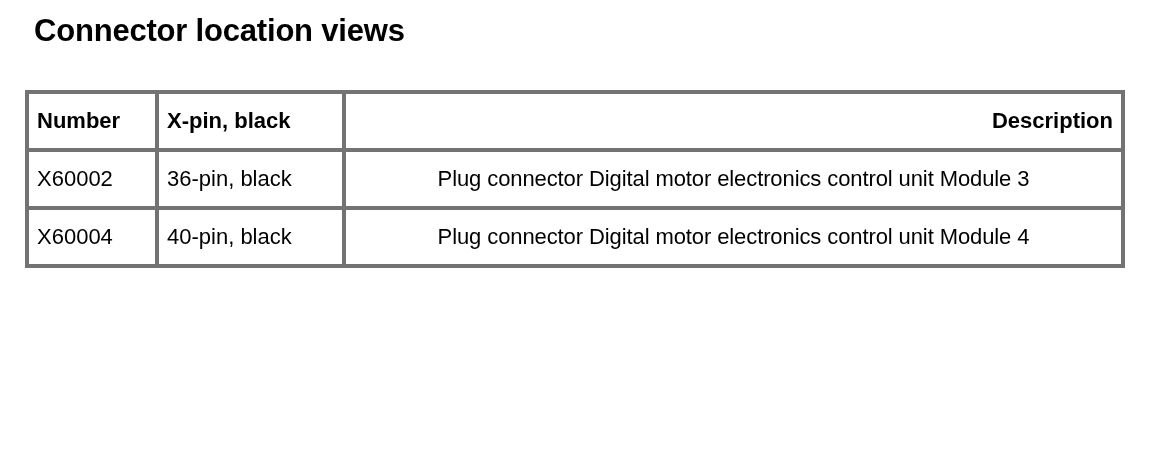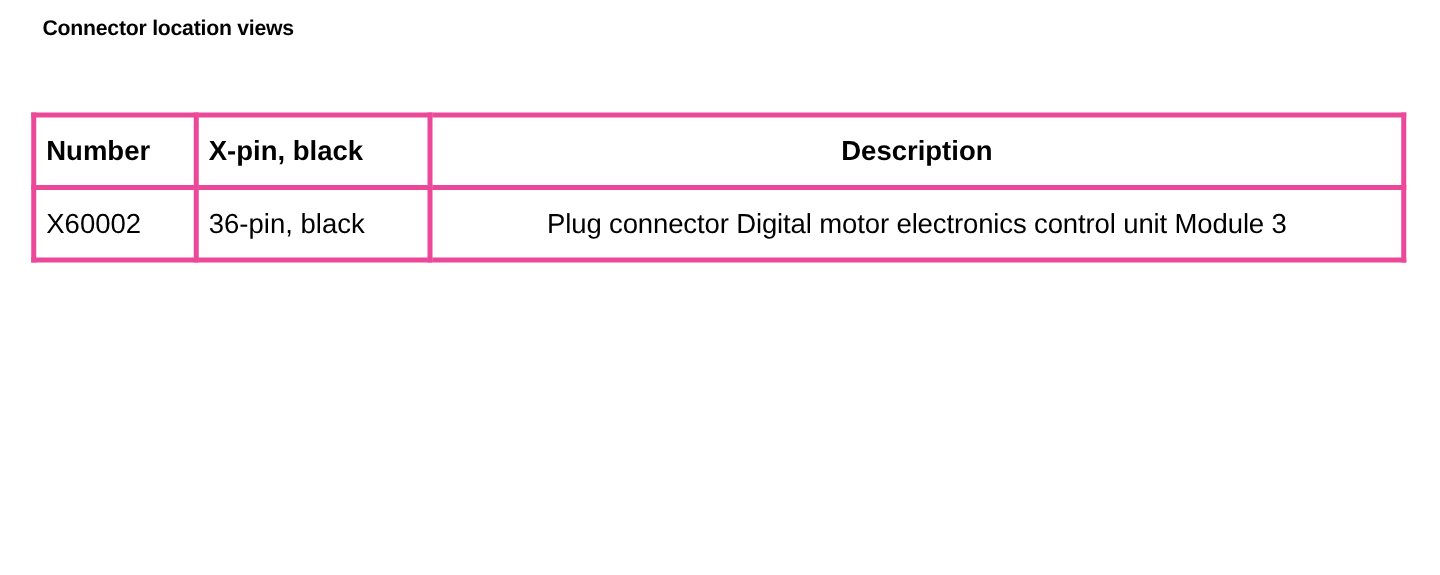--- a/index.html
+++ b/index.html
@@ -17,21 +17,21 @@
   .page {
     position: relative;
     width: 1152px;
     height: 460px;
     background: #ffffff;
   }
   .page-title {
     position: absolute;
     left: 34px;
     top: 13px;
-    font-size: 17px;
+    font-size: 31px;
     font-weight: bold;
     letter-spacing: -0.2px;
     white-space: nowrap;
   }
   .table-wrap {
     position: absolute;
     left: 25px;
     top: 90px;
     width: 1096px;
   }
@@ -40,34 +40,34 @@
     table-layout: fixed;
     width: 1096px;
     background: #ffffff;
   }
   table.connector-table col.c-number  { width: 130px; }
   table.connector-table col.c-xpin    { width: 187px; }
   table.connector-table col.c-desc    { width: 779px; }
 
   table.connector-table th,
   table.connector-table td {
-    border: 4px solid #ec4899;
+    border: 4px solid #737373;
     height: 54px;
     padding: 0 8px;
     font-size: 22px;
     line-height: 1.1;
     vertical-align: middle;
     white-space: nowrap;
     overflow: hidden;
   }
   table.connector-table th {
     font-weight: bold;
   }
   th.h-number, th.h-xpin { text-align: left; }
-  th.h-desc { text-align: center; }
+  th.h-desc { text-align: right; }
 
   td.d-number, td.d-xpin { text-align: left; font-weight: normal; }
   td.d-desc  { text-align: center; font-weight: normal; letter-spacing: -0.1px; }
 </style>
 </head>
 <body>
 
 <div class="page">
 
   <div class="page-title">Connector location views</div>
@@ -85,17 +85,22 @@
           <th class="h-xpin">X-pin, black</th>
           <th class="h-desc">Description</th>
         </tr>
       </thead>
       <tbody>
         <tr>
           <td class="d-number">X60002</td>
           <td class="d-xpin">36-pin, black</td>
           <td class="d-desc">Plug connector Digital motor electronics control unit Module 3</td>
         </tr>
+        <tr>
+          <td class="d-number">X60004</td>
+          <td class="d-xpin">40-pin, black</td>
+          <td class="d-desc">Plug connector Digital motor electronics control unit Module 4</td>
+        </tr>
       </tbody>
     </table>
   </div>
 
 </div>
 
 </body></html>

